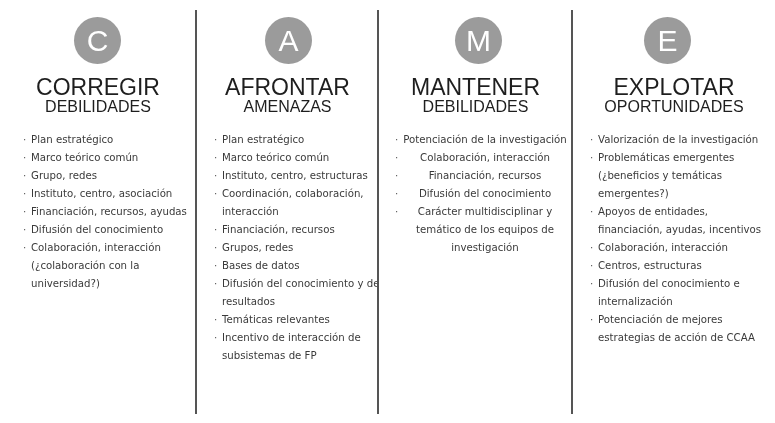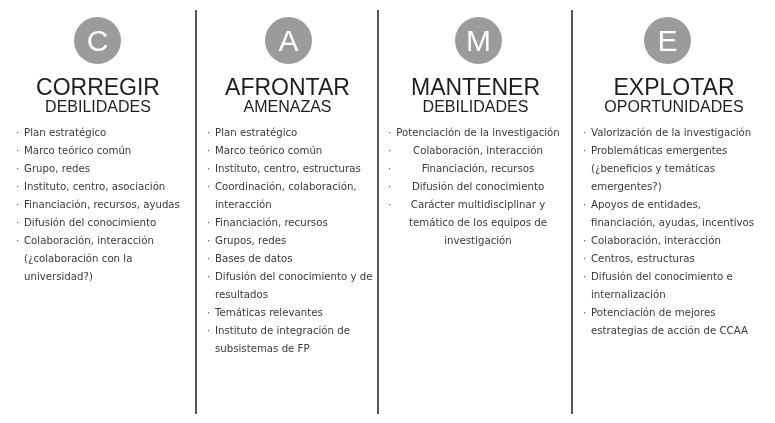--- a/index.html
+++ b/index.html
@@ -53,21 +53,21 @@
       text-align: center;
       font-family: "Liberation Sans", sans-serif;
       font-size: 16px;
       color: #1e1e1e;
       line-height: 18px;
       white-space: nowrap;
     }
     .list {
       position: absolute;
       top: 123px;
-      margin: 1px;
+      margin: 8px;
       padding: 0;
       list-style: none;
     }
     .list li {
       position: relative;
       padding-left: 8px;
       font-family: "DejaVu Sans", sans-serif;
       font-size: 10.2px;
       line-height: 18px;
       color: #3a3a3a;
@@ -114,21 +114,21 @@
   <ul class="list" style="left:9px; width:170px;">
     <li>Plan estratégico</li>
     <li>Marco teórico común</li>
     <li>Instituto, centro, estructuras</li>
     <li>Coordinación, colaboración, interacción</li>
     <li>Financiación, recursos</li>
     <li>Grupos, redes</li>
     <li>Bases de datos</li>
     <li>Difusión del conocimiento y de resultados</li>
     <li>Temáticas relevantes</li>
-    <li>Instituto de integración de subsistemas de FP</li>
+    <li>Incentivo de interacción de subsistemas de FP</li>
   </ul>
 </div>
 
 <div class="divider" style="left:377px;"></div>
 
 <div class="col" style="left:379px; width:193px;">
   <div class="circle" style="left:76px;">M</div>
   <div class="title">MANTENER</div>
   <div class="subtitle">DEBILIDADES</div>
   <ul class="list" style="left:8px; width:172px;text-align:center;">

